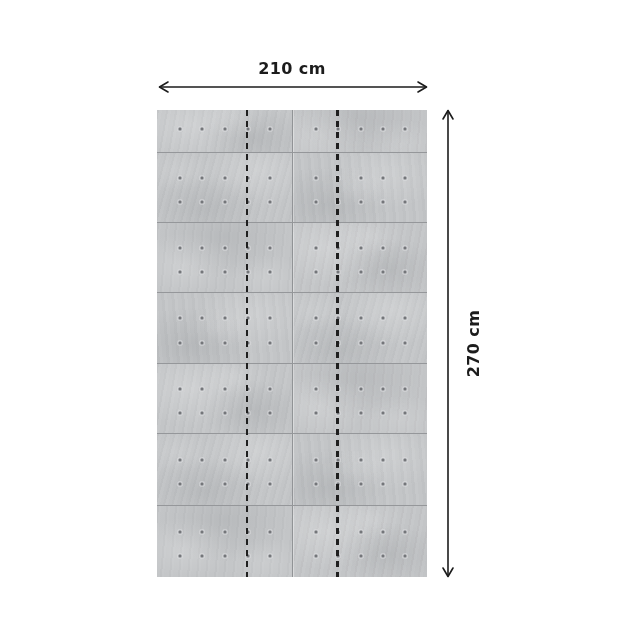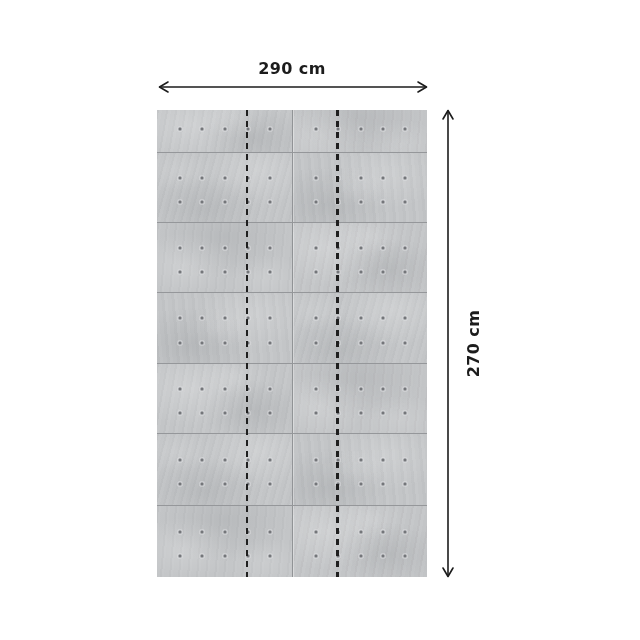--- a/index.html
+++ b/index.html
@@ -73,21 +73,21 @@
   .strip-line{
     position:absolute;top:0;bottom:0;width:2.5px;margin-left:-1px;z-index:3;
     background:repeating-linear-gradient(to bottom,#1f1f1f 0 6px,transparent 6px 11px);
   }
 </style>
 </head>
 <body>
 
 <div class="stage">
 
-  <div class="dim-label dim-width">290 cm</div>
+  <div class="dim-label dim-width">210 cm</div>
 
   <div class="dim-height-wrap">
     <div class="dim-label">270 cm</div>
   </div>
 
   <svg class="arrows" viewBox="0 0 640 640" fill="none" stroke="#1c1c1c" stroke-width="1.6" stroke-linecap="round" stroke-linejoin="round">
 
     <g>
       <line x1="160" y1="87" x2="426" y2="87"></line>
       <path d="M 168 82 L 159.5 87 L 168 92"></path>

